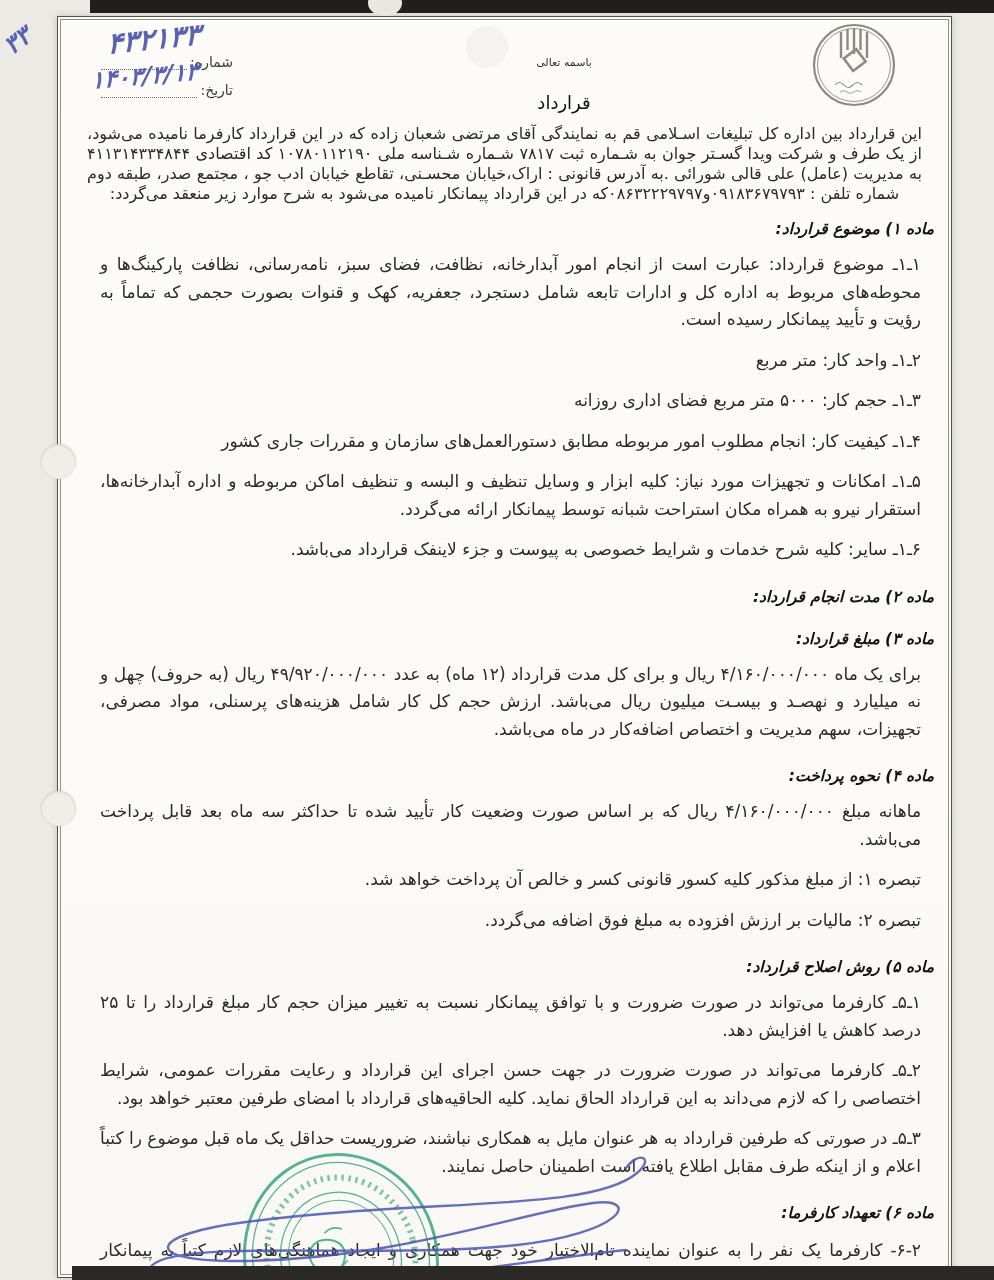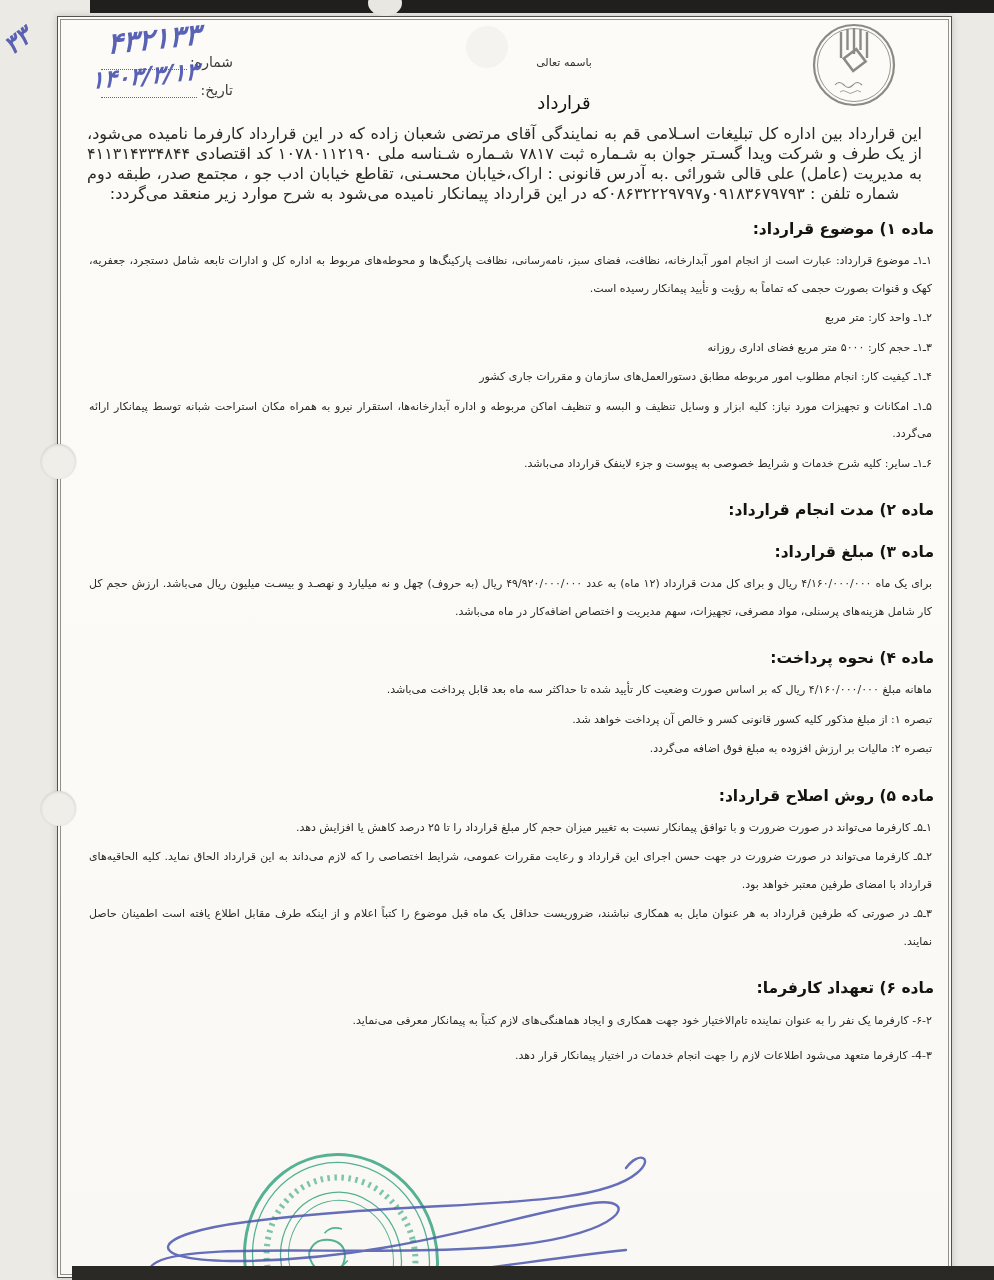--- a/index.html
+++ b/index.html
@@ -33,23 +33,23 @@
   .hnum{position:absolute;left:46px;top:2px;font-size:29px;letter-spacing:5px;transform:rotate(-6deg) skewX(-6deg);}
   .hdate{position:absolute;left:30px;top:42px;font-size:24px;letter-spacing:4px;transform:rotate(-5deg) skewX(-6deg);}
   .margin-note{position:absolute;left:4px;top:26px;font-size:25px;transform:rotate(-38deg);z-index:6;}
   .bismillah{position:absolute;left:428px;top:36px;width:150px;text-align:center;font-size:11px;color:#33312d;}
   .title{position:absolute;left:418px;top:72px;width:170px;text-align:center;font-size:18px;
          font-weight:normal;color:#121110;margin:0;}
   .logo{position:absolute;left:742px;top:-2px;}
   
   .content{position:relative;padding:0 14px 0 26px;color:#2b2a27;z-index:2;}
   .intro{font-size:16px;line-height:20px;text-align:justify;text-align-last:center;margin:0 12px 8px 0;}
-  .ah{font-size:15.5px;font-weight:bold;color:#14130f;margin:16px 0 9px 0;}
+  .ah{font-size:15.5px;font-weight:bold;color:#14130f;margin:16px 0 9px 0;font-style:italic;}
   .gap{margin-top:24px;}
-  .clause{font-size:11px;line-height:27.5px;text-align:justify;margin:2px;}
+  .clause{font-size:17px;line-height:27.5px;text-align:justify;margin:13px;}
   .cnum{unicode-bidi:bidi-override;direction:rtl;}
   .a6 .clause{line-height:30px;margin-bottom:5px;}
   
   .stamp{position:absolute;left:168px;top:1118px;z-index:6;opacity:.88;transform:rotate(-14deg);}
   .sig{position:absolute;left:20px;top:1126px;z-index:7;opacity:.85;}
 </style>
 </head>
 <body>
 
 <div class="page">

